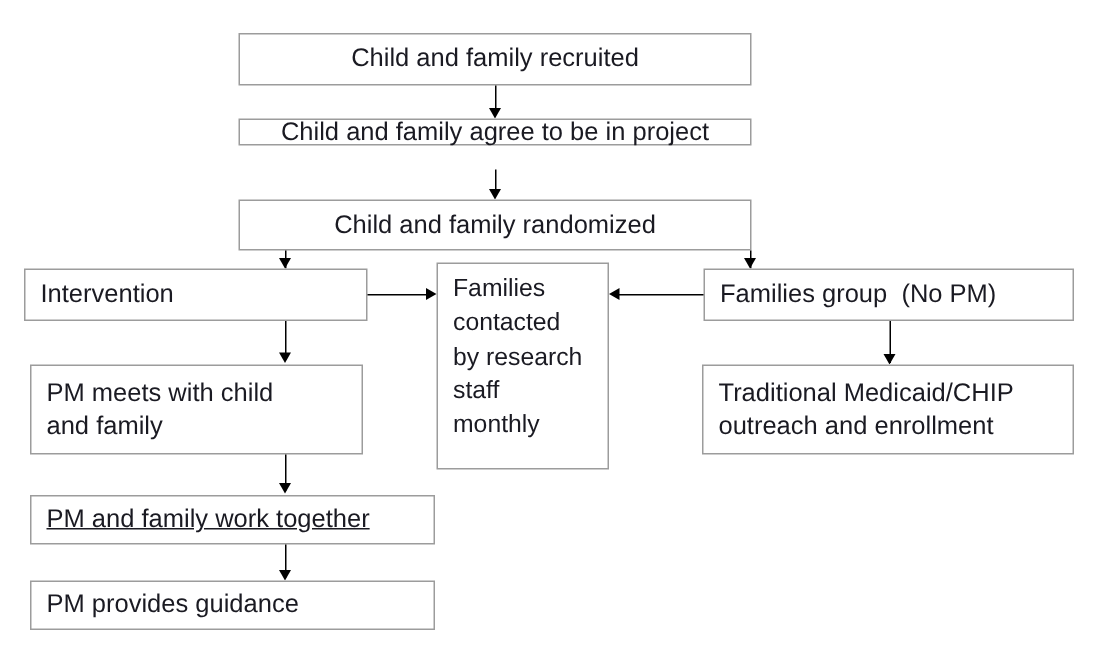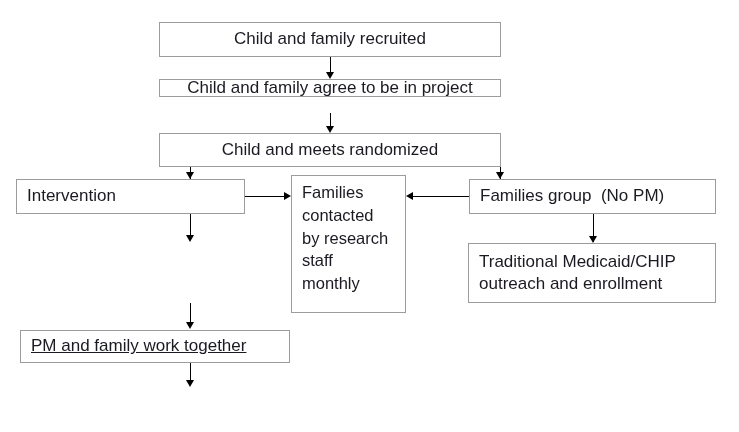--- a/index.html
+++ b/index.html
@@ -85,21 +85,21 @@
   <div class="node centered" style="left:159px; top:22px; width:342px; height:35px;">Child and family recruited</div>
 
   <div class="vline" style="left:330px; top:57px; height:18px;"></div>
   <div class="arrowhead arrow-down" style="left:326px; top:72px;"></div>
 
   <div class="node centered" style="left:159px; top:79px; width:342px; height:18px;">Child and family agree to be in project</div>
 
   <div class="vline" style="left:330px; top:113px; height:16px;"></div>
   <div class="arrowhead arrow-down" style="left:326px; top:126px;"></div>
 
-  <div class="node centered" style="left:159px; top:133px; width:342px; height:34px;">Child and meets randomized</div>
+  <div class="node centered" style="left:159px; top:133px; width:342px; height:34px;">Child and family randomized</div>
 
   <div class="vline" style="left:190px; top:167px; height:12px;"></div>
   <div class="arrowhead arrow-down" style="left:186px; top:172px;"></div>
 
   <div class="vline" style="left:500px; top:167px; height:12px;"></div>
   <div class="arrowhead arrow-down" style="left:496px; top:172px;"></div>
 
   <div class="node topalign" style="left:291px; top:175px; width:115px; height:138px; font-size:16.5px; line-height:1.38;">Families
 contacted
 by research
@@ -115,26 +115,29 @@
 
   <div class="hline" style="left:412px; top:196px; width:57px;"></div>
   <div class="arrowhead arrow-left" style="left:406px; top:192px;"></div>
 
   <div class="vline" style="left:190px; top:214px; height:26px;"></div>
   <div class="arrowhead arrow-down" style="left:186px; top:235px;"></div>
 
   <div class="vline" style="left:593px; top:214px; height:28px;"></div>
   <div class="arrowhead arrow-down" style="left:589px; top:236px;"></div>
 
+  <div class="node multiline" style="left:20px; top:243px; width:222px; height:60px;">PM meets with child
+and family</div>
 
   <div class="node multiline" style="left:468px; top:243px; width:248px; height:60px;">Traditional Medicaid/CHIP
 outreach and enrollment</div>
 
   <div class="vline" style="left:190px; top:303px; height:24px;"></div>
   <div class="arrowhead arrow-down" style="left:186px; top:322px;"></div>
 
   <div class="node" style="left:20px; top:330px; width:270px; height:33px;text-decoration:underline;">PM and family work together</div>
 
   <div class="vline" style="left:190px; top:363px; height:22px;"></div>
   <div class="arrowhead arrow-down" style="left:186px; top:380px;"></div>
 
+  <div class="node" style="left:20px; top:387px; width:270px; height:33px;">PM provides guidance</div>
 
 </div>
 
 </body></html>

